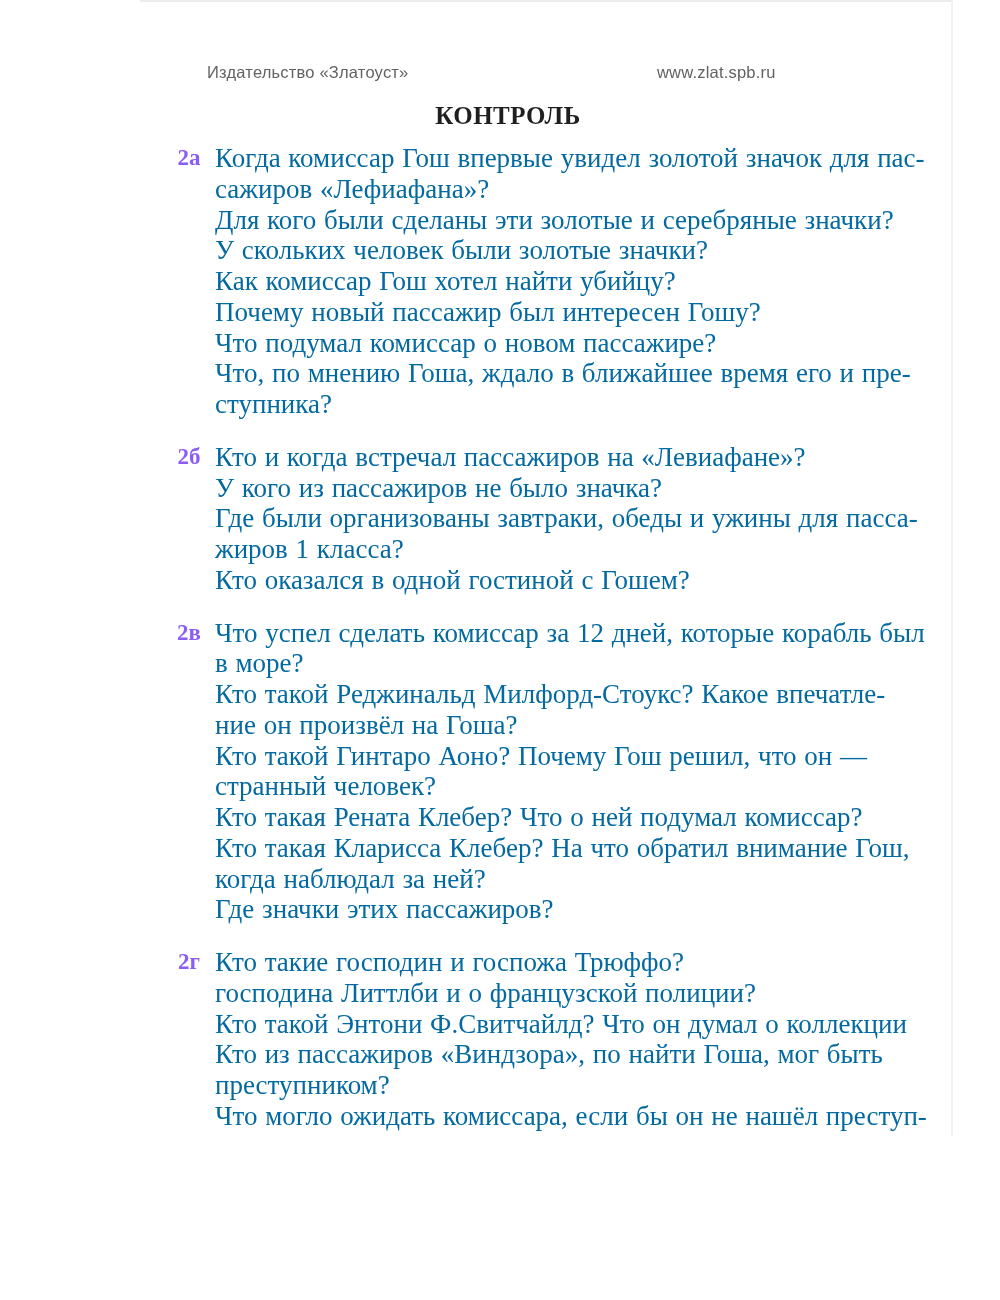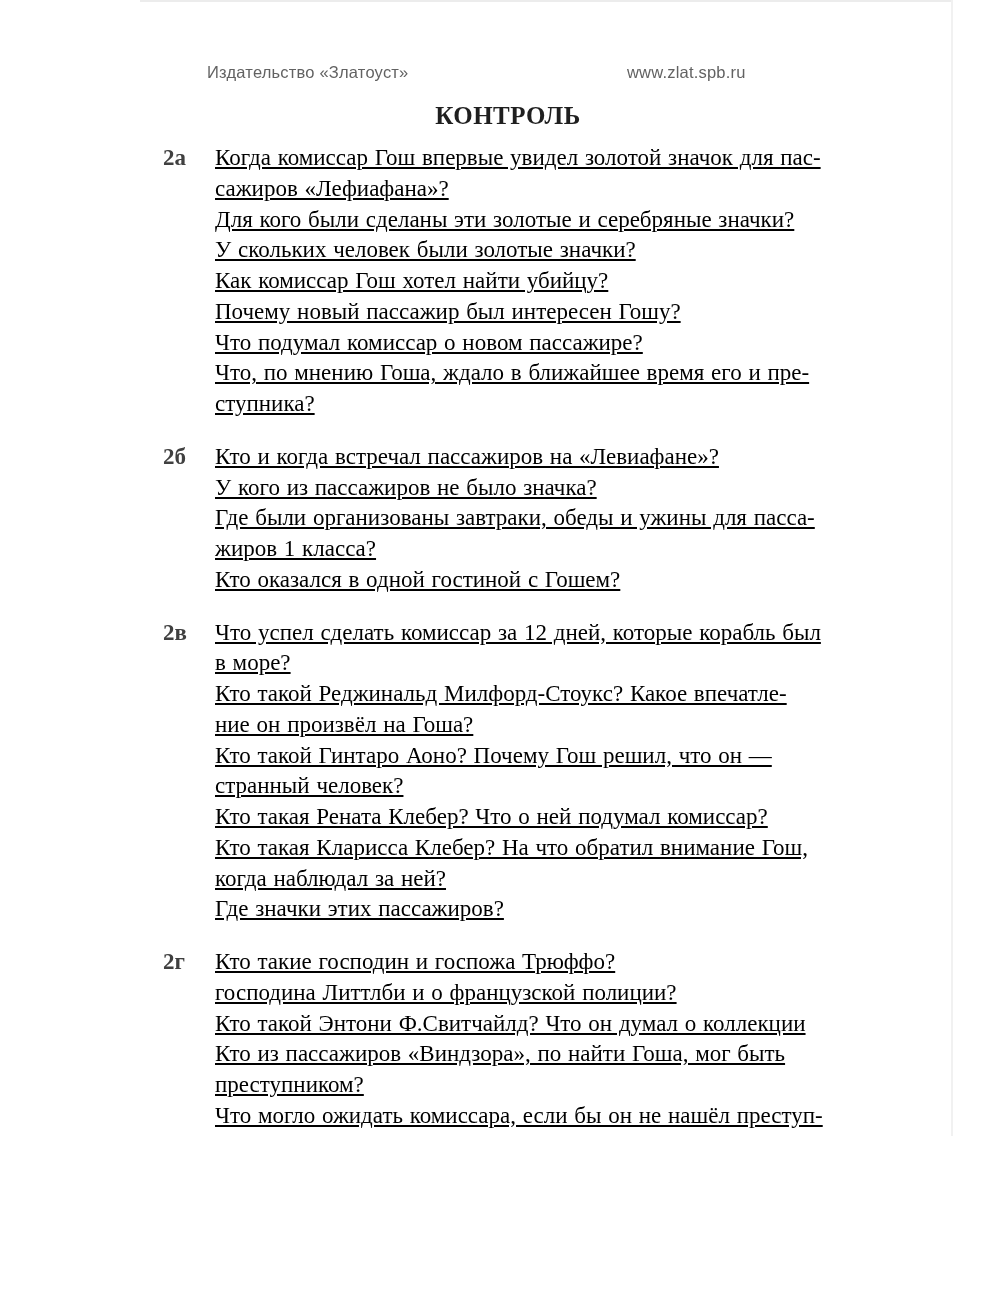--- a/index.html
+++ b/index.html
@@ -35,21 +35,21 @@
   .header-pub, .header-site {
     position: absolute;
     top: 63px;
     font-family: "Liberation Sans", sans-serif;
     font-size: 16.5px;
     color: #626262;
     letter-spacing: 0.2px;
     white-space: nowrap;
   }
   .header-pub { left: 207px; }
-  .header-site { left: 627px; }
+  .header-site { left: 657px; }
   .title {
     position: absolute;
     top: 94px;
     left: 0;
     width: 1000px;
     margin: 8px;
     text-align: center;
     font-size: 25px;
     font-weight: 700;
     color: #1f1f1f;
@@ -65,28 +65,28 @@
     display: flex;
     align-items: flex-start;
     margin-bottom: 22px;
   }
   .section-label {
     flex: 0 0 52px;
     width: 52px;
     font-size: 23px;
     line-height: 30.75px;
     font-weight: 700;
-    color: #404040;
+    color: #8b5cf6;
+    text-align: center;
   }
   .section-lines {
-    font-size: 23px;
+    font-size: 27px;
     line-height: 30.75px;
-    color: #000000;
+    color: #0369a1;
     word-spacing: 1px;
-    text-decoration: underline;
   }
   .q-line {
     white-space: nowrap;
   }
   .pageno {
     position: absolute;
     top: 1196px;
     left: 0;
     width: 1000px;
     text-align: center;

